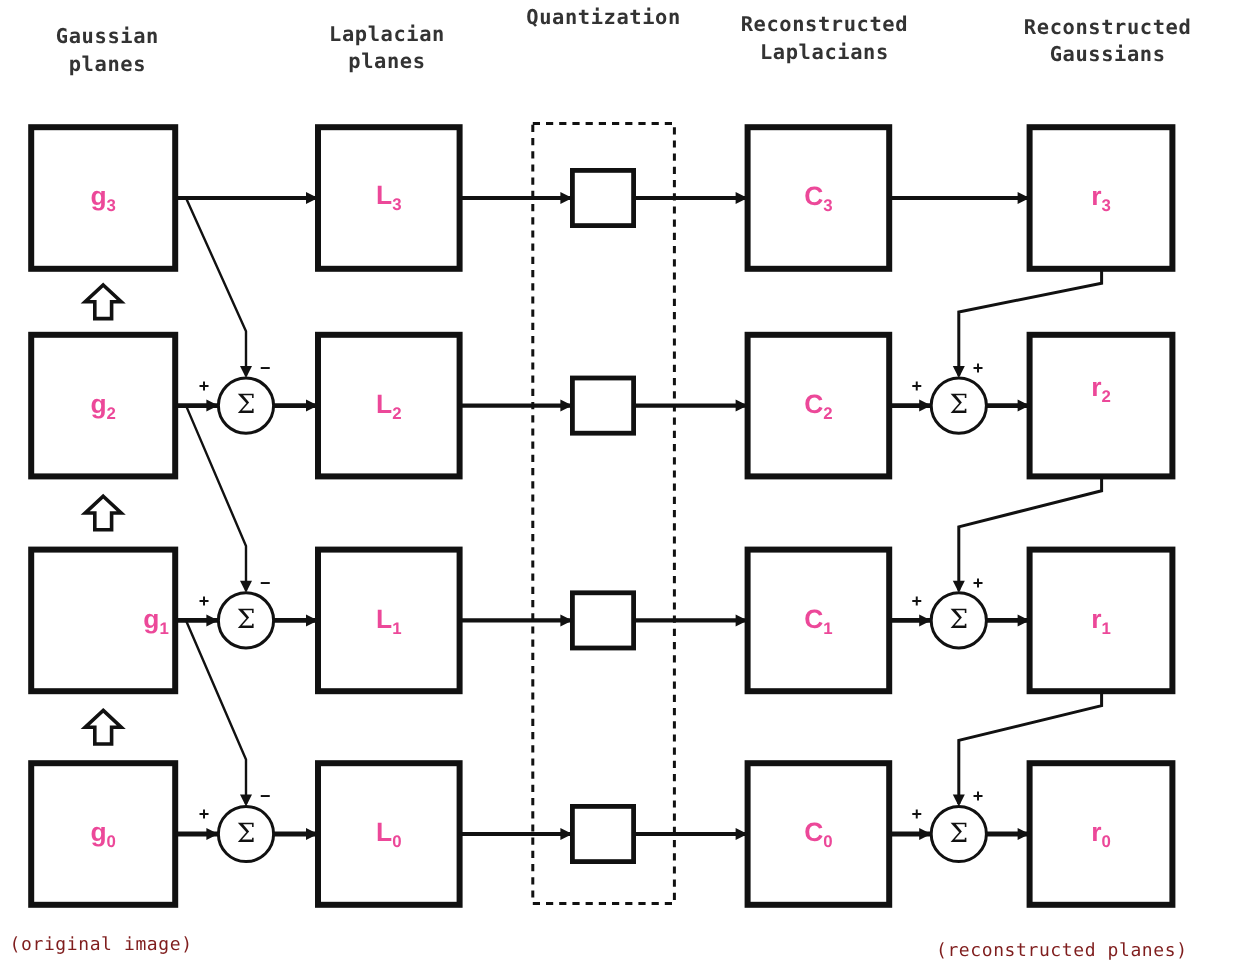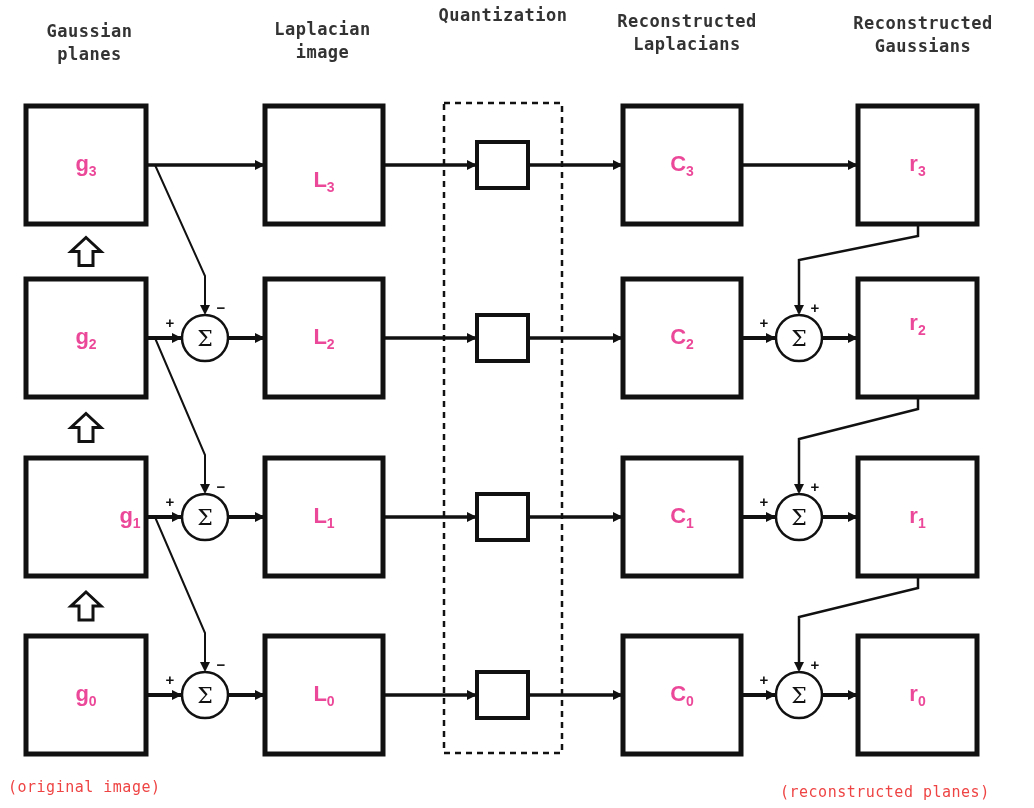--- a/index.html
+++ b/index.html
@@ -1,19 +1,19 @@
 <!DOCTYPE html>
 <html><head>
 <meta charset="utf-8">
 <style>
   html, body { margin:0; padding:0; background:#ffffff; }
   #stage { position:relative; width:1034px; height:808px; overflow:hidden; background:#fff;padding-left:48px; }
   svg { position:absolute; left:0; top:0; }
   .hdr { position:absolute; font-family:"DejaVu Sans Mono", monospace; font-weight:bold; font-size:17px; color:#333; text-align:center; line-height:23px; white-space:pre; letter-spacing:0.5px; }
-  .foot { position:absolute; font-family:"DejaVu Sans Mono", monospace; font-size:15px; color:#ef4444; white-space:pre; letter-spacing:0.5px; }
+  .foot { position:absolute; font-family:"DejaVu Sans Mono", monospace; font-size:15px; color:#7f1d1d; white-space:pre; letter-spacing:0.5px; }
   .lbl { position:absolute; font-family:"Liberation Sans", sans-serif; font-weight:bold; font-size:22px; color:#ec4899; transform:translate(-50%,-50%); white-space:nowrap; }
   .lbl sub { font-size:14px; vertical-align:-5px; }
   .sign { position:absolute; font-family:"Liberation Sans", sans-serif; font-weight:bold; font-size:15px; color:#111; transform:translate(-50%,-50%); }
   .sigma { position:absolute; font-family:"DejaVu Serif", serif; font-size:22px; color:#111; transform:translate(-50%,-50%); }
   .watermark { position:absolute; font-family:"DejaVu Sans", sans-serif; font-size:30px; color:rgba(230,230,230,0.92); white-space:nowrap; }
 </style>
 </head>
 <body>
 
 <div id="stage">
@@ -102,34 +102,34 @@
       <circle cx="799" cy="695" r="23" fill="#fff" stroke="#111" stroke-width="2.5"></circle>
       <polyline points="918,576 918,588 799,617 799,670" fill="none" stroke="#111" stroke-width="2.5"></polyline>
       <polygon points="799,672 794,662 804,662" fill="#111"></polygon>
       <polyline points="155,517 205,633 205,670" fill="none" stroke="#111" stroke-width="2"></polyline>
       <polygon points="205,672 200,662 210,662" fill="#111"></polygon>
     </svg>
 
   <div class="hdr" style="left:22px; top:20px; width:135px;">Gaussian
 planes</div>
   <div class="hdr" style="left:250px; top:18px; width:145px;">Laplacian
-image</div>
+planes</div>
   <div class="hdr" style="left:418px; top:4px; width:170px;">Quantization</div>
   <div class="hdr" style="left:592px; top:10px; width:190px;">Reconstructed
 Laplacians</div>
   <div class="hdr" style="left:828px; top:12px; width:190px;">Reconstructed
 Gaussians</div>
 
   <div class="foot" style="left:8px; top:778px;">(original image)</div>
   <div class="foot" style="left:780px; top:783px;">(reconstructed planes)</div>
 
 
   <div id="labels">
       <div class="lbl" style="left: 86px; top: 165px;"><span>g</span><sub>3</sub></div>
-      <div class="lbl" style="left: 324px; top: 181px;"><span>L</span><sub>3</sub></div>
+      <div class="lbl" style="left: 324px; top: 164px;"><span>L</span><sub>3</sub></div>
       <div class="lbl" style="left: 682px; top: 165px;"><span>C</span><sub>3</sub></div>
       <div class="lbl" style="left: 917.5px; top: 165px;"><span>r</span><sub>3</sub></div>
       <div class="lbl" style="left: 86px; top: 338px;"><span>g</span><sub>2</sub></div>
       <div class="lbl" style="left: 324px; top: 338px;"><span>L</span><sub>2</sub></div>
       <div class="lbl" style="left: 682px; top: 338px;"><span>C</span><sub>2</sub></div>
       <div class="lbl" style="left: 917.5px; top: 324px;"><span>r</span><sub>2</sub></div>
       <div class="sigma" style="left: 205px; top: 338px;">Σ</div>
       <div class="sign" style="left: 221px; top: 307px;">−</div>
       <div class="sign" style="left: 170px; top: 322px;">+</div>
       <div class="sigma" style="left: 799px; top: 338px;">Σ</div>

